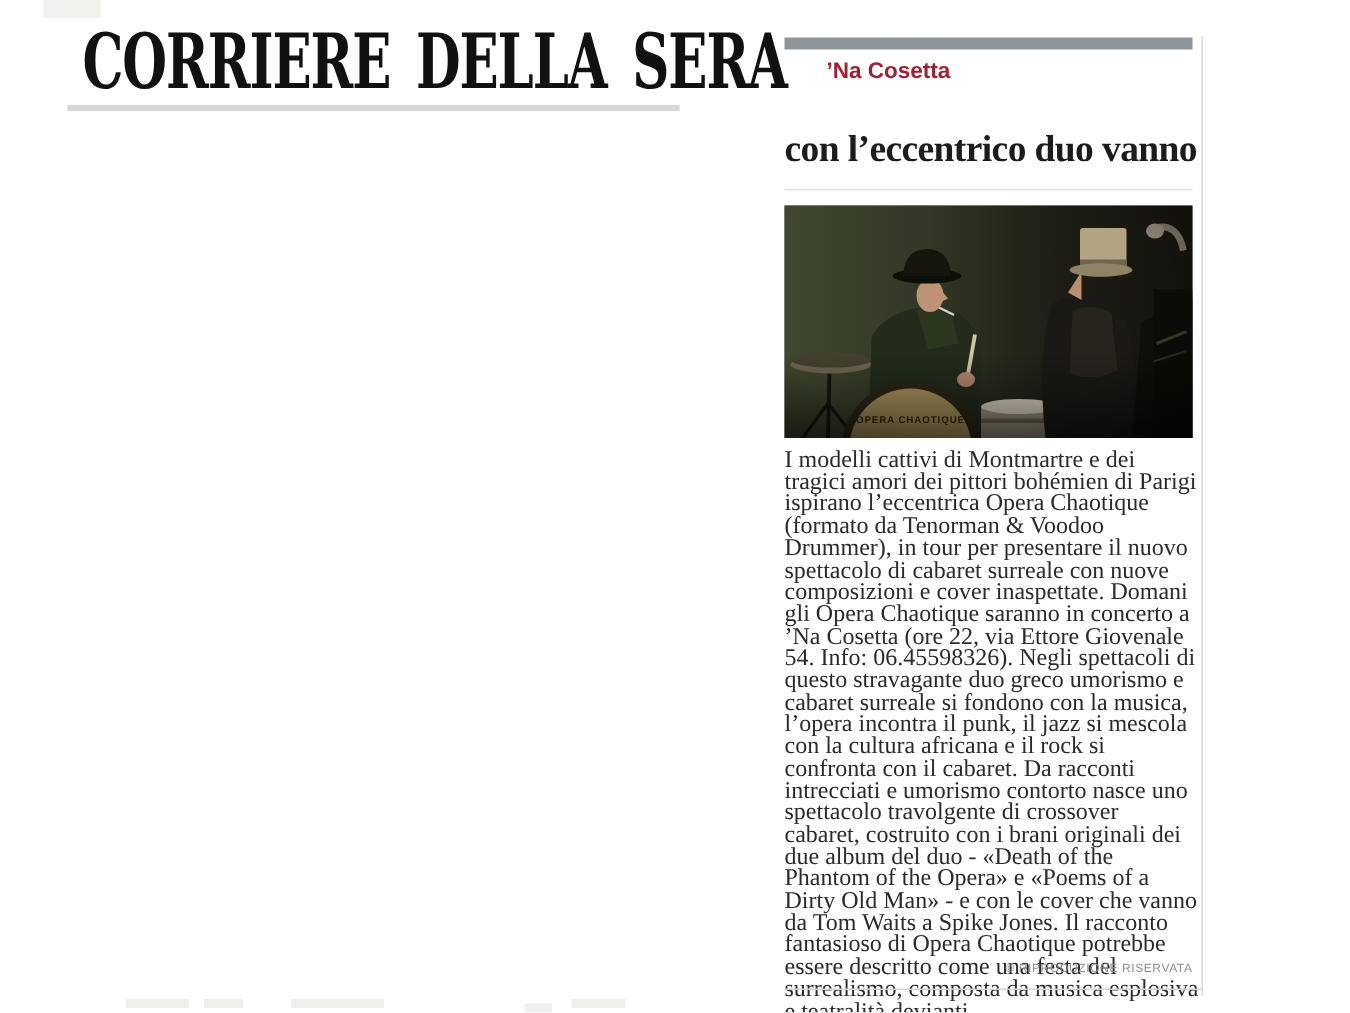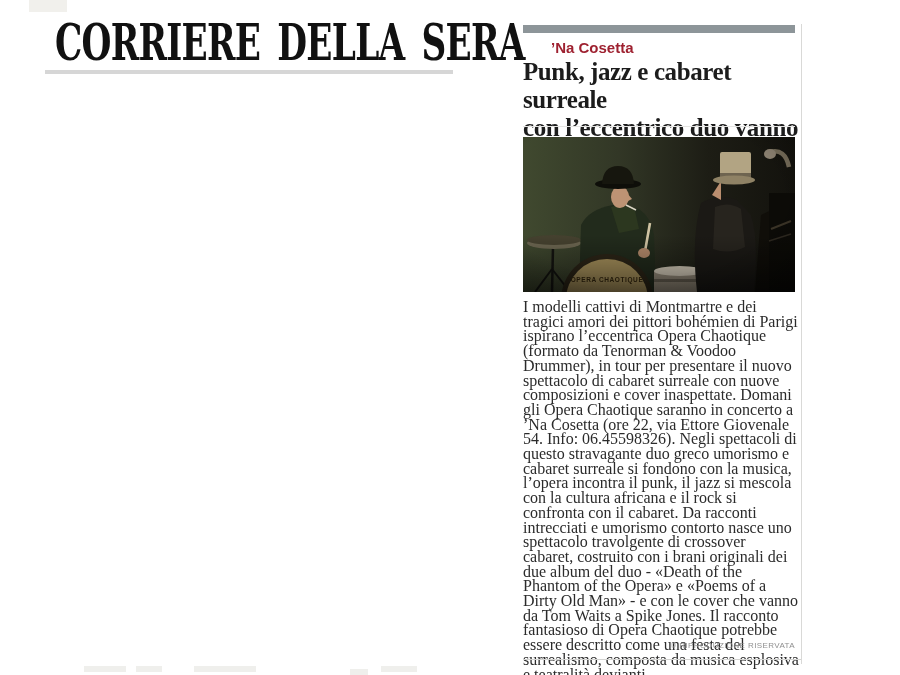--- a/index.html
+++ b/index.html
@@ -109,21 +109,21 @@
 <div class="page">
 
   <div class="corner-smudge"></div>
   <div class="masthead">CORRIERE DELLA SERA</div>
   <div class="masthead-rule"></div>
 
   <div class="article">
     <div class="article-topbar"></div>
     <div class="kicker">’Na Cosetta</div>
     <div class="headline">
-      <span>Punk, jazz e cabaret surreale</span><br>
+      <br>
       <span>con l’eccentrico duo vanno</span>
     </div>
     <div class="headline-rule"></div>
 
     <div class="photo">
       <svg viewBox="0 0 272 155" preserveAspectRatio="none">
         <defs>
           <linearGradient id="pbg" x1="0" y1="0" x2="1" y2="0">
             <stop offset="0" stop-color="#40492f"></stop>
             <stop offset="0.35" stop-color="#323726"></stop>

